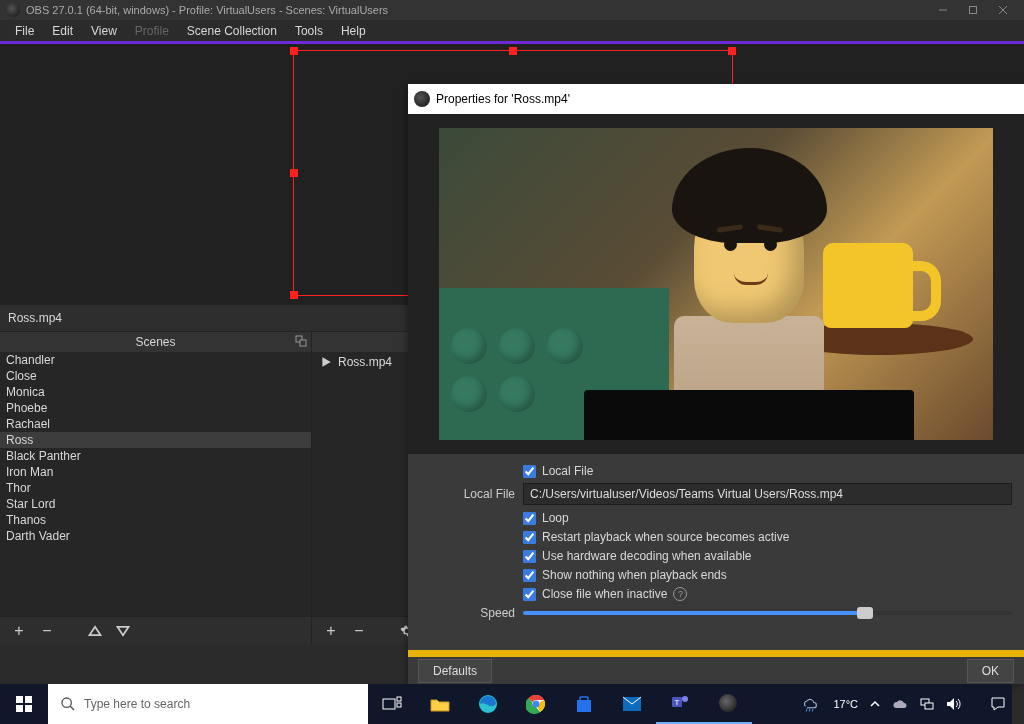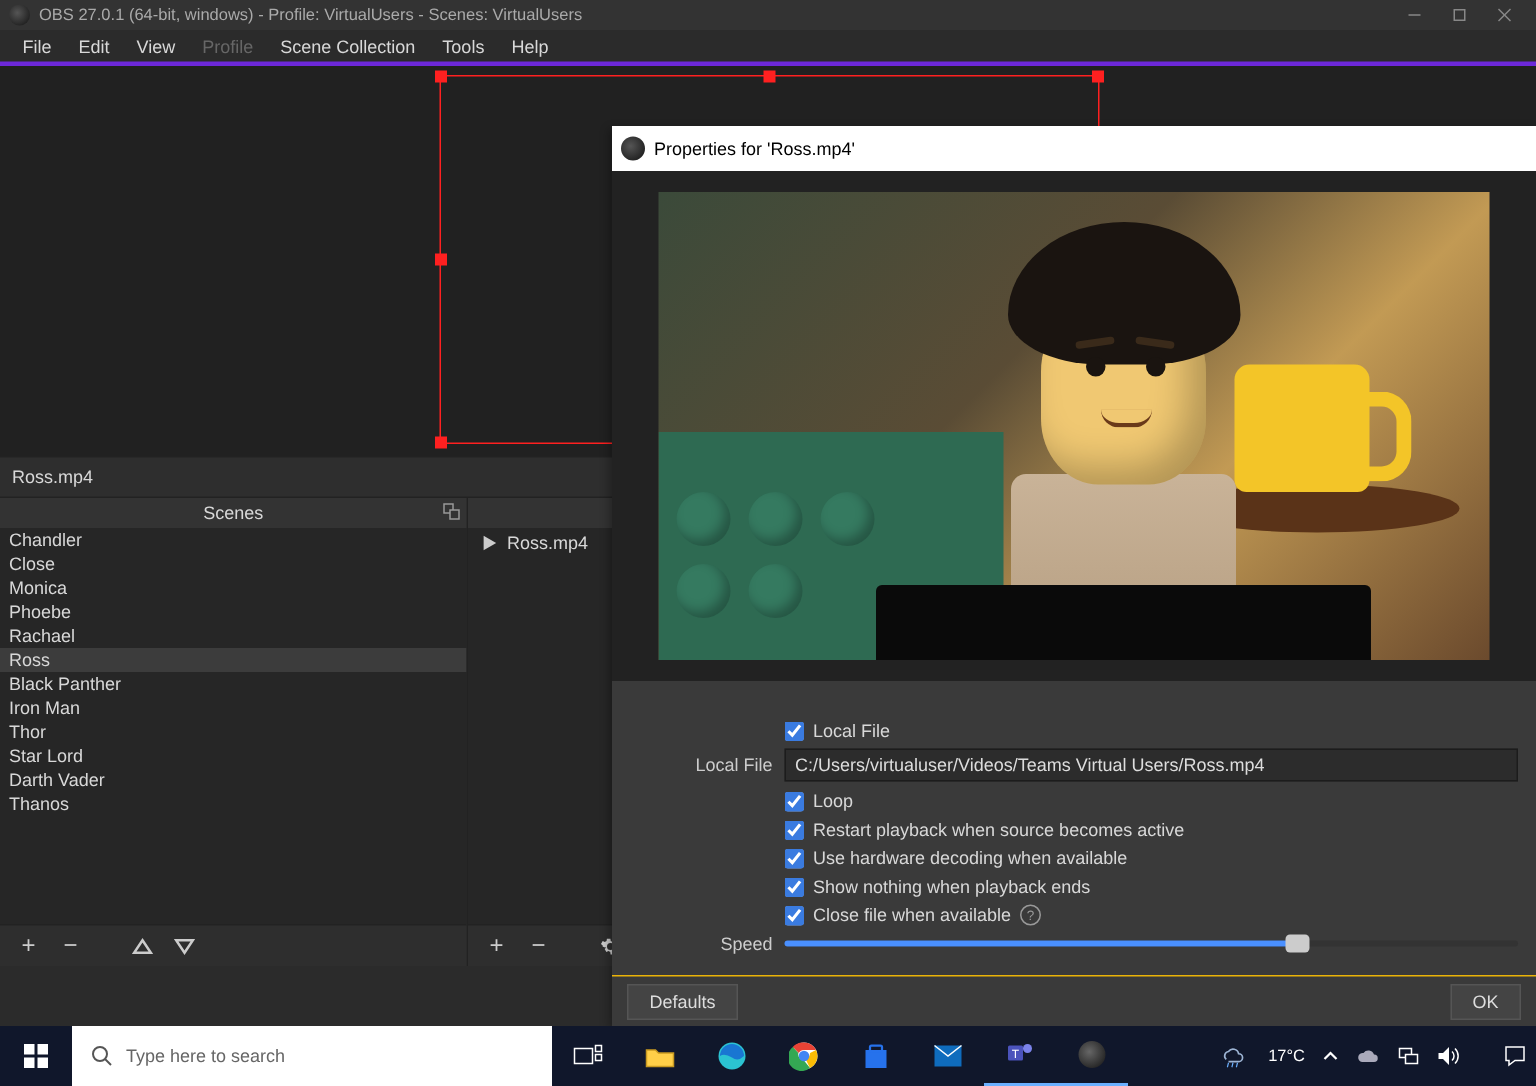--- a/index.html
+++ b/index.html
@@ -38,31 +38,31 @@
 .dock .tools { height: 28px; background: #2e2e2e; display: flex; align-items: center; gap: 10px; padding: 0 10px; border-top: 1px solid #222; }
 .dock .tools .toolbtn { cursor: pointer; color: #ccc; font-size: 16px; display: flex; align-items: center; justify-content: center; width: 18px; height: 18px; }
 .dock .tools .spacer { flex: 1; }
 
 
 .prop-dialog { position: absolute; left: 408px; top: 84px; right: 0; bottom: 40px; background: #3a3a3a; display: flex; flex-direction: column; box-shadow: -2px 2px 6px rgba(0,0,0,0.3); }
 .prop-dialog .phead { background: #fff; color: #000; height: 30px; display: flex; align-items: center; padding: 4px 6px; font-size: 12px; }
 .prop-dialog .phead .obs-logo { width: 16px; height: 16px; border-radius: 50%; background: radial-gradient(circle at 40% 40%, #555, #111); margin-right: 6px; }
 .prop-dialog .ppreview { height: 340px; background: #222; display: flex; align-items: center; justify-content: center; }
 .prop-dialog .ppreview .frame { width: 554px; height: 312px; background: linear-gradient(135deg,#3b4a3a 0%,#5a4c35 40%,#c29a54 65%,#6b4a2d 100%); position: relative; overflow: hidden; }
-.prop-dialog .form { flex: 1; padding: 10px 12px; overflow: auto; font-size: 12px; margin-top: 16px; }
+.prop-dialog .form { flex: 1; padding: 10px 12px; overflow: auto; font-size: 12px; }
 .prop-dialog .row { display: flex; align-items: center; margin-bottom: 6px; gap: 8px; }
 .prop-dialog .row .label { width: 95px; text-align: right; color: #ccc; }
 .prop-dialog .row input[type=text] { flex: 1; background: #2c2c2c; border: 1px solid #1c1c1c; color: #ddd; padding: 3px 6px; font-size: 12px; }
 .prop-dialog .checkrow { display: flex; align-items: center; margin-bottom: 5px; gap: 6px; padding-left: 103px; }
 .prop-dialog .checkrow input[type=checkbox] { accent-color: #3a7be0; width: 13px; height: 13px; }
 .prop-dialog .slider-wrap { flex: 1; display: flex; align-items: center; }
 .prop-dialog .slider { flex: 1; height: 4px; background: #333; position: relative; border-radius: 2px; }
 .prop-dialog .slider .fill { position: absolute; left: 0; top: 0; bottom: 0; width: 70%; background: #4a90ff; border-radius: 2px; }
 .prop-dialog .slider .knob { position: absolute; left: 70%; top: -4px; width: 16px; height: 12px; background: #ccc; border-radius: 3px; transform: translateX(-50%); }
-.prop-dialog .pfoot { height: 34px; background: #3a3a3a; display: flex; align-items: center; padding: 0 10px; border-top: 1px solid #eab308; }
+.prop-dialog .pfoot { height: 34px; background: #3a3a3a; display: flex; align-items: center; padding: 0 10px; border-top: 7px solid #eab308; }
 .prop-dialog .pfoot .dbtn { background: #444; border: 1px solid #555; color: #ddd; padding: 4px 14px; font-size: 12px; cursor: pointer; }
 .prop-dialog .pfoot .spacer { flex: 1; }
 .helpcirc { display: inline-flex; width: 14px; height: 14px; border: 1px solid #999; border-radius: 50%; align-items: center; justify-content: center; font-size: 9px; color: #999; }
 
 
 .lego-head { position:absolute; left:255px; top:70px; width:110px; height:125px; background:#f0c872; border-radius:40% 40% 35% 35%; box-shadow:inset -12px -12px 24px rgba(0,0,0,0.25);}
 .lego-hair { position:absolute; left:233px; top:20px; width:155px; height:95px; background:#1a1410; border-radius:50% 50% 40% 40% / 65% 65% 35% 35%; }
 .lego-eye { position:absolute; width:13px; height:13px; background:#1a1410; border-radius:50%; top:110px;}
 .lego-eye.l{ left:285px;} .lego-eye.r{ left:325px;}
 .lego-brow { position:absolute; width:26px; height:5px; background:#3a2a1a; border-radius:3px; top:98px;}
@@ -70,21 +70,21 @@
 .lego-mouth { position:absolute; left:295px; top:145px; width:34px; height:12px; border-bottom:3px solid #6a3a1a; border-radius:0 0 18px 18px;}
 .lego-torso { position:absolute; left:235px; top:188px; width:150px; height:125px; background:linear-gradient(#c9b398,#b59d80); border-radius:10px 10px 4px 4px;}
 .mug { position:absolute; right:80px; top:115px; width:90px; height:85px; background:#f3c528; border-radius:10px 10px 8px 8px;}
 .mug::after{content:"";position:absolute;right:-28px;top:18px;width:30px;height:40px;border:10px solid #f3c528;border-left:none;border-radius:0 20px 20px 0;}
 .tabletop{position:absolute;right:20px;top:195px;width:190px;height:32px;background:#5a3318;border-radius:50%;}
 .blocks{position:absolute;left:0;top:160px;width:230px;height:180px;background:#2e6a52;}
 .stud{position:absolute;width:36px;height:36px;border-radius:50%;background:#357a60;box-shadow:inset -4px -4px 8px rgba(0,0,0,0.3);}
 .laptop{position:absolute;left:145px;top:262px;width:330px;height:60px;background:#0a0a0a;border-radius:4px 4px 0 0;}
 
 
-.taskbar { position: absolute; bottom: 0; left: 0; right: 0; height: 40px; background: #10172b; display: flex; align-items: center; }
+.taskbar { position: absolute; bottom: 0; left: 0; right: 12px; height: 40px; background: #10172b; display: flex; align-items: center; }
 .taskbar .start { width: 48px; height: 40px; display: flex; align-items: center; justify-content: center; cursor: pointer; }
 .taskbar .search { background: #fff; color: #666; height: 40px; flex: 0 0 320px; display: flex; align-items: center; padding: 0 12px; gap: 8px; cursor: text; }
 .taskbar .tbicon { width: 48px; height: 40px; display: flex; align-items: center; justify-content: center; cursor: pointer; }
 .taskbar .tray { margin-left: auto; display: flex; align-items: center; height: 40px; color: #fff; font-size: 11px; }
 .taskbar .tray .tritem { padding: 0 6px; display: flex; align-items: center; gap: 14px; cursor: pointer; }
 .taskbar .tbicon.running { border-bottom: 2px solid #6ab0ff; }
 
 .winlogo { display: grid; grid-template: 1fr 1fr / 1fr 1fr; gap: 1.5px; width: 16px; height: 16px; }
 .winlogo span { background: #fff; }
 
@@ -168,22 +168,22 @@
         <div class="entry">Chandler</div>
         <div class="entry">Close</div>
         <div class="entry">Monica</div>
         <div class="entry">Phoebe</div>
         <div class="entry">Rachael</div>
         <div class="entry selected">Ross</div>
         <div class="entry">Black Panther</div>
         <div class="entry">Iron Man</div>
         <div class="entry">Thor</div>
         <div class="entry">Star Lord</div>
+        <div class="entry">Thanos</div>
         <div class="entry">Darth Vader</div>
-        <div class="entry">Thanos</div>
       </div>
     <div class="tools">
       <div class="toolbtn">+</div>
       <div class="toolbtn">−</div>
       <div style="width:10px"></div>
       <div class="toolbtn">
           <svg width="14" height="14" viewBox="0 0 10 10">
             <path d="M5 2 L9 8 L1 8 Z" fill="none" stroke="#ccc" stroke-width="1.2"></path>
           </svg>
         </div>
@@ -267,21 +267,21 @@
     <div class="checkrow">
       <input type="checkbox" checked="" style="">
       <span>Use hardware decoding when available</span>
     </div>
     <div class="checkrow">
       <input type="checkbox" checked="" style="">
       <span>Show nothing when playback ends</span>
     </div>
     <div class="checkrow">
       <input type="checkbox" checked="" style="">
-      <span>Close file when available</span>
+      <span>Close file when inactive</span>
       <span class="helpcirc">?</span>
     </div>
     <div class="row">
       <div class="label">Speed</div>
       <div class="slider-wrap">
         <div class="slider">
           <div class="fill"></div>
             <div class="knob"></div>
         </div>
       </div>

